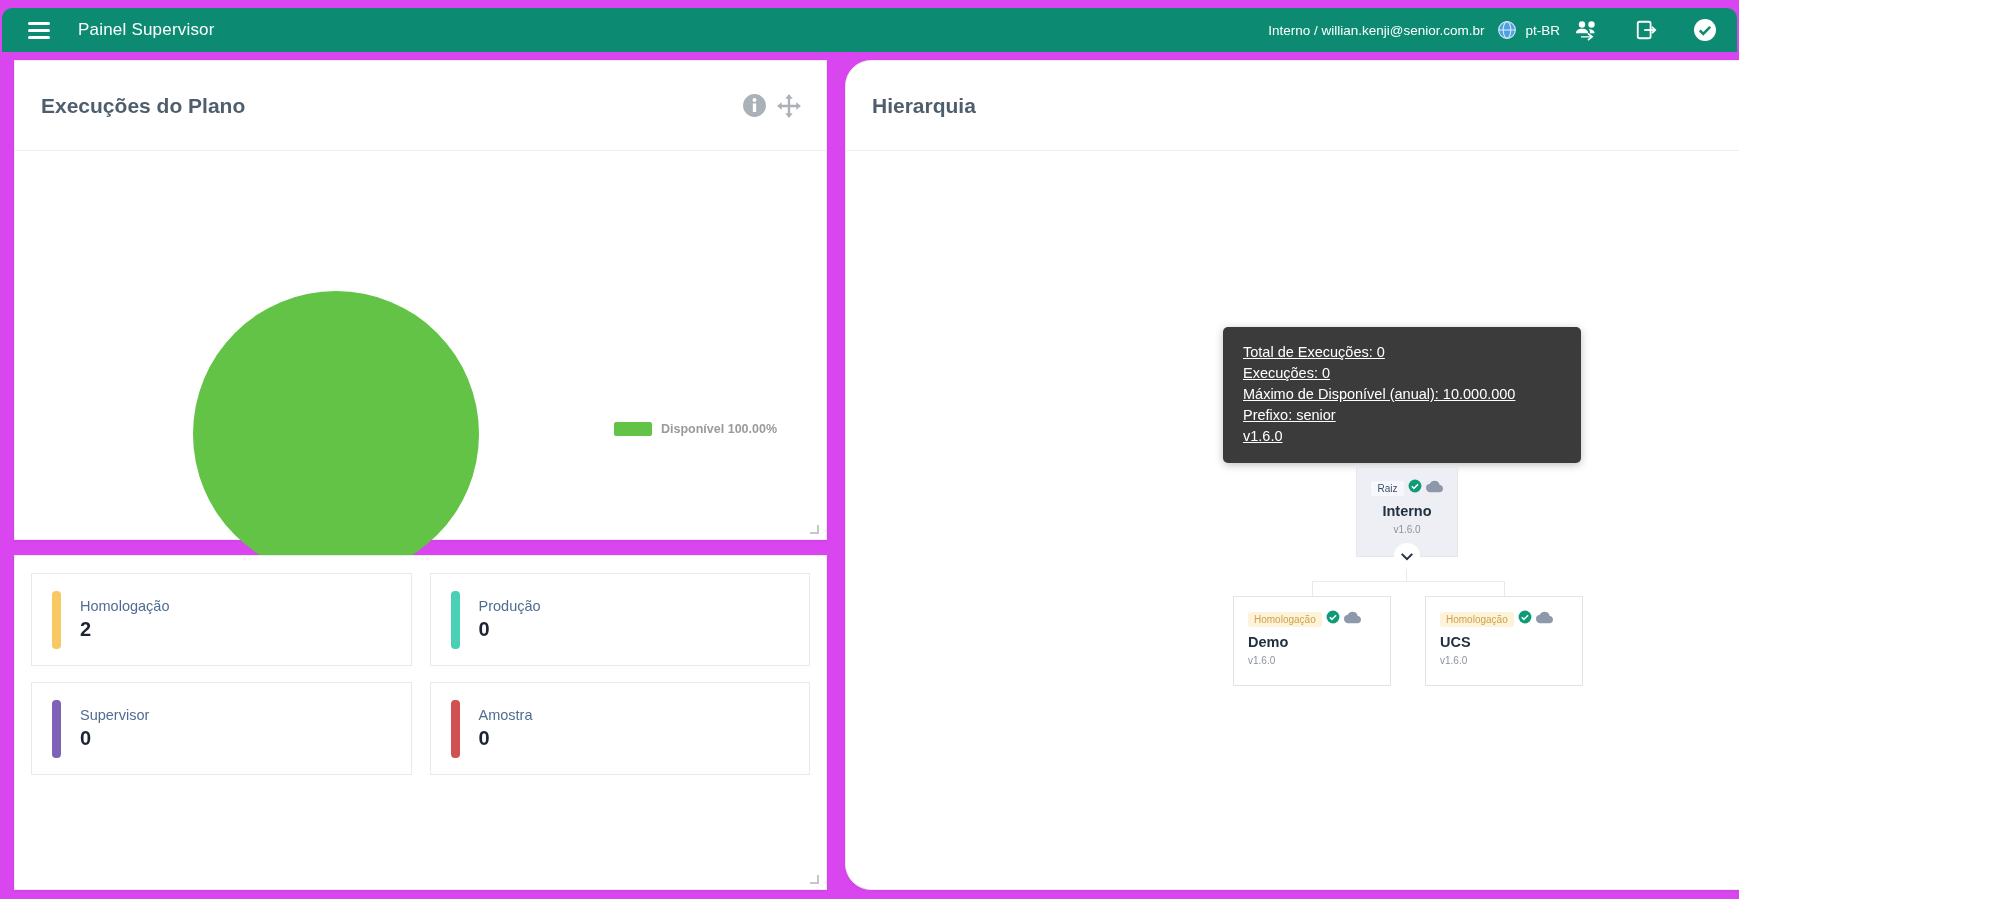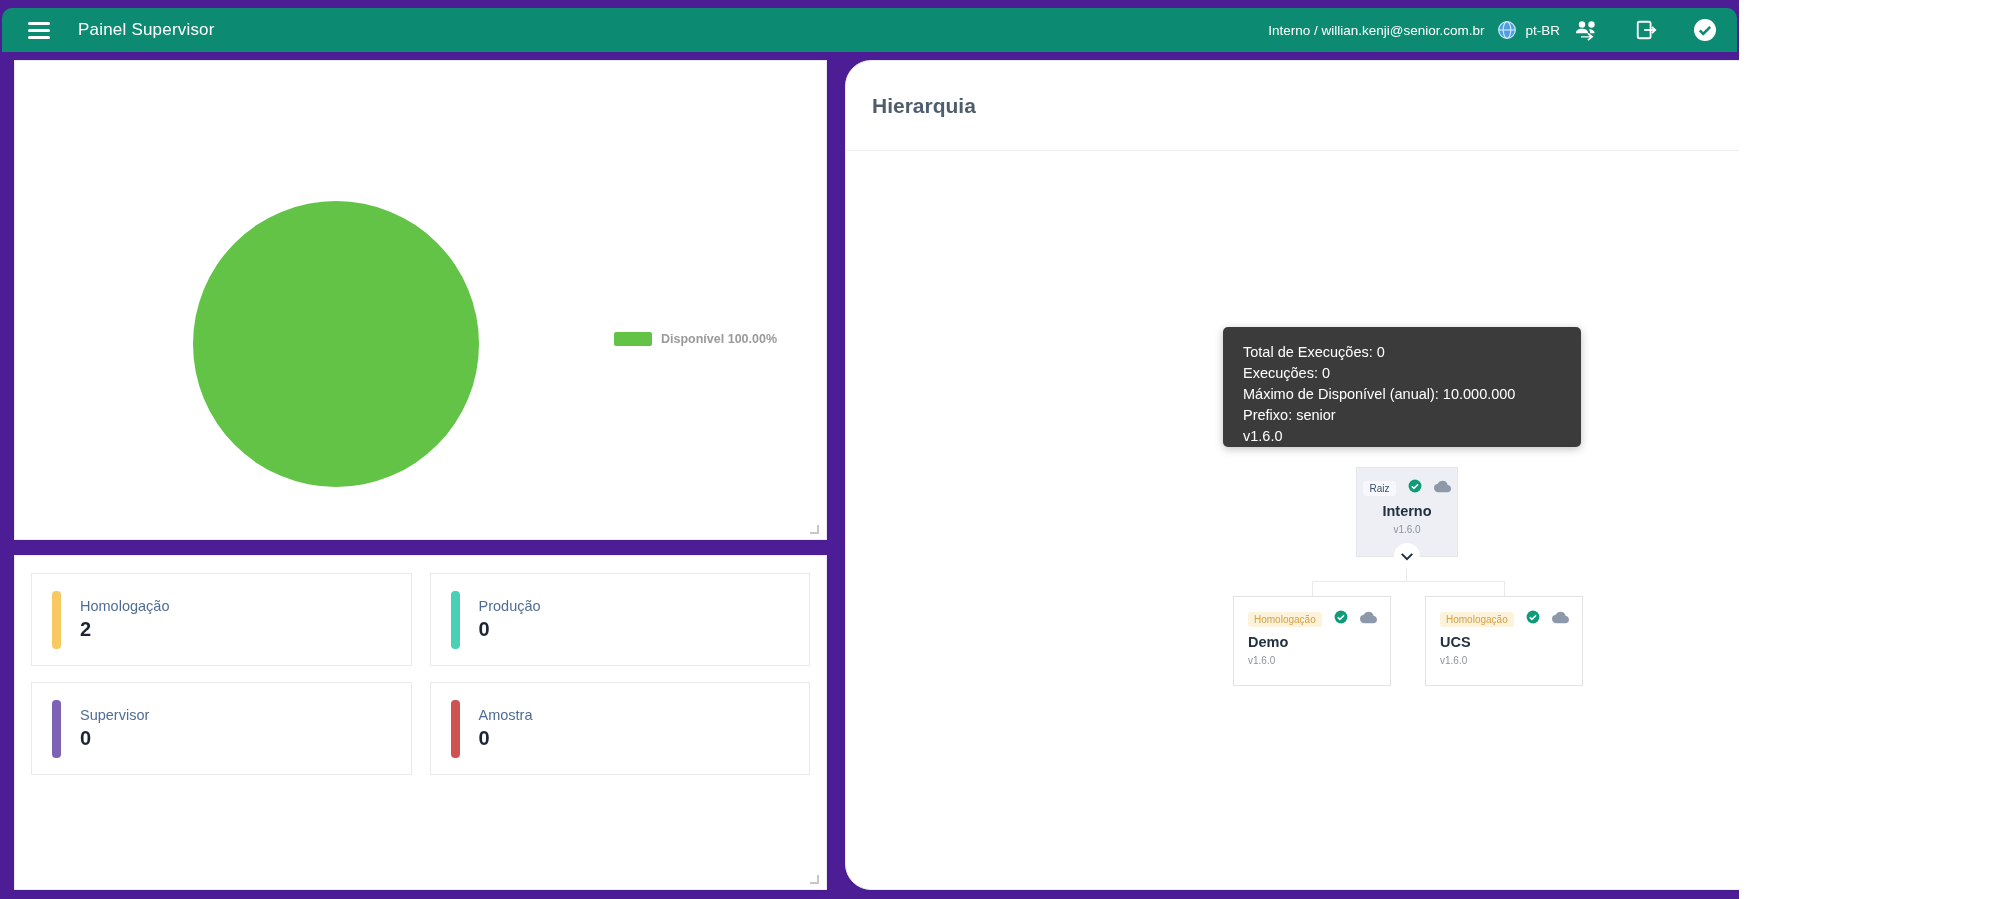--- a/index.html
+++ b/index.html
@@ -1,18 +1,18 @@
 <!DOCTYPE html>
 <html><head>
 <meta charset="utf-8">
 <style>
   * { margin:0; padding:0; box-sizing:border-box; }
   html,body { background:#ffffff; }
   body { font-family:"Liberation Sans","DejaVu Sans",sans-serif; }
-  .page { position:relative; width:1739px; height:899px; background:#4c1d95; overflow:hidden; }
+  .page { position:relative; width:1739px; height:899px; background:#d946ef; overflow:hidden; }
 
   
   .topbar { position:absolute; left:2px; top:8px; right:2px; height:44px; background:#0d8b72;
             border-radius:10px 10px 0 0; display:flex; align-items:center; justify-content:space-between;
             padding:0 20px 0 24px; }
   .topbar-left { display:flex; align-items:center; gap:26px; }
   .hamburger { background:none; border:none; display:flex; flex-direction:column; gap:4px; cursor:pointer; padding:4px 2px; }
   .hbar { width:22px; height:3px; background:#fff; border-radius:1.5px; }
   .app-title { color:#fff; font-size:17px; letter-spacing:.2px; }
   .topbar-right { display:flex; align-items:center; gap:13px; }
@@ -46,30 +46,30 @@
   .cards { padding:17px 16px; display:grid; grid-template-columns:1fr 1fr; gap:16px 18px; }
   .card { border:1px solid #e9e9e9; background:#fff; height:93px; display:flex; align-items:center; padding-left:20px; }
   .cbar { width:9px; height:58px; border-radius:4px; margin-right:19px; flex:none; }
   .cbar-amber { background:#f8c863; } .cbar-mint { background:#4ad0b5; }
   .cbar-purple{ background:#7e62b6; } .cbar-red  { background:#cf5250; }
   .card-label { font-size:14.5px; color:#4f6d93; margin-bottom:4px; }
   .card-value { font-size:20px; font-weight:700; color:#1d2433; }
 
   
   .tooltip { position:absolute; left:377px; top:176px; width:358px; background:#3b3b3b; border-radius:5px;
-             padding:15px 20px 0; color:#fff; font-size:14.5px; line-height:21px;
-             box-shadow:0 2px 8px rgba(0,0,0,.25); }
+             padding:15px 20px 16px; color:#fff; font-size:14.5px; line-height:21px;
+             box-shadow:0 2px 8px rgba(0,0,0,.25);text-decoration:underline; }
   .tline { white-space:nowrap; }
   .line { position:absolute; background:#e9e9e9; }
   .node { display:flex; flex-direction:column; }
   .node-root { position:absolute; left:510px; top:316px; width:102px; height:90px; background:#edeff4;
                border:1px solid #e3e6ed; align-items:center; padding-top:11px; cursor:pointer; }
   .node-child { position:absolute; width:158px; height:90px; background:#fff; border:1px solid #e3e3e3;
                 padding:13px 0 0 14px; cursor:pointer; }
-  .badge-row { display:flex; align-items:center; gap:12px; }
+  .badge-row { display:flex; align-items:center; gap:4px; }
   .badge { font-size:10px; padding:2px 6px; border-radius:3px; white-space:nowrap; }
   .badge-raiz { background:#f7f8fd; color:#3c4f66; }
   .badge-homolog { background:#fdf3da; color:#d2a047; }
   .node-name { font-size:14.5px; font-weight:700; color:#22303f; margin-top:6px; }
   .node-version { font-size:10px; color:#8b939e; margin-top:5px; }
   .chevron-wrap { position:absolute; left:50%; bottom:-13px; transform:translateX(-50%); width:26px; height:26px;
                   border-radius:50%; background:#fff; display:flex; align-items:center; justify-content:center; cursor:pointer; }
   .gdash { position:absolute; left:1123px; top:450px; width:14px; height:5px; background:#3fc33f; border-radius:1px; }
 </style>
 </head>
@@ -121,20 +121,37 @@
       <button class="icon-btn">
         <svg width="24" height="24" viewBox="0 0 24 24">
           <circle cx="12" cy="12" r="11" fill="#fff"></circle>
           <path d="M6.8 12.4l3.4 3.4 7-7" stroke="#0d8b72" stroke-width="2.6" fill="none"></path>
         </svg>
       </button>
     </div>
   </header>
 
   <section class="panel panel-exec">
+    <div class="panel-header">
+      <h2>Execuções do Plano</h2>
+      <div class="panel-tools">
+        <button class="icon-btn">
+          <svg width="25" height="25" viewBox="0 0 24 24">
+            <circle cx="12" cy="12" r="11" fill="#abb1b8"></circle>
+            <circle cx="12" cy="6.8" r="1.9" fill="#fff"></circle>
+            <rect x="10.4" y="10" width="3.2" height="8.2" fill="#fff"></rect>
+          </svg>
+        </button>
+        <button class="icon-btn">
+          <svg width="26" height="26" viewBox="0 0 24 24" fill="#abb1b8">
+            <path d="M12 1l3.4 4.3h-2.3v5.6h5.6V8.6L23 12l-4.3 3.4v-2.3h-5.6v5.6h2.3L12 23l-3.4-4.3h2.3v-5.6H5.3v2.3L1 12l4.3-3.4v2.3h5.6V5.3H8.6z"></path>
+          </svg>
+        </button>
+      </div>
+    </div>
     <div class="panel-body">
       <div class="pie"></div>
       <div class="legend">
         <span class="legend-swatch"></span>
         <span class="legend-label">Disponível 100.00%</span>
       </div>
     </div>
     <span class="resize-handle"></span>
   </section>
 

